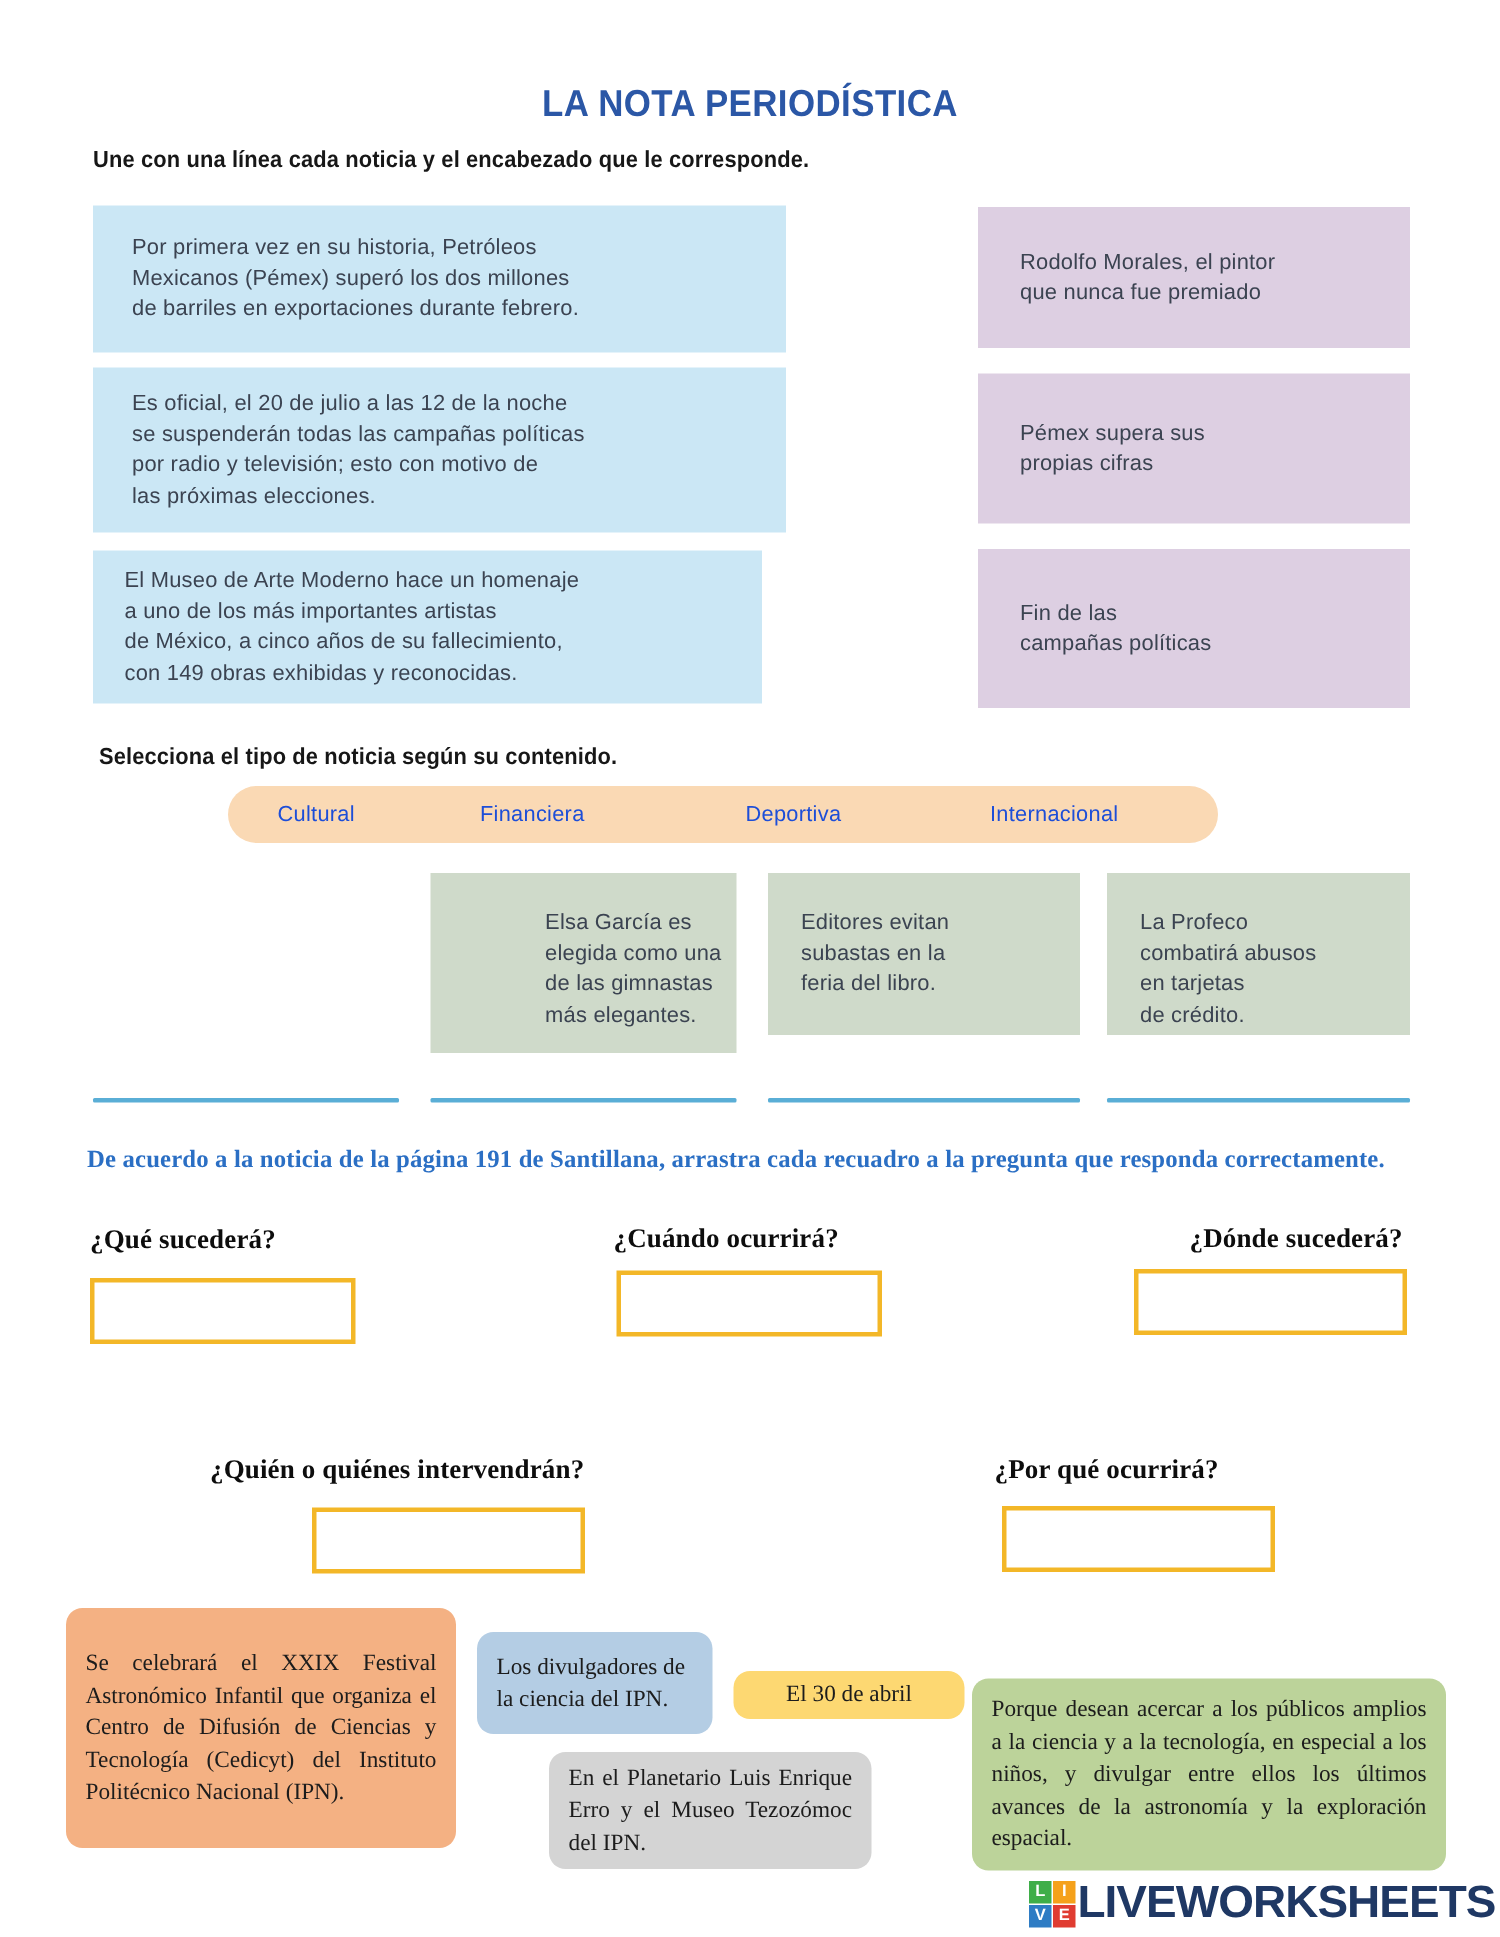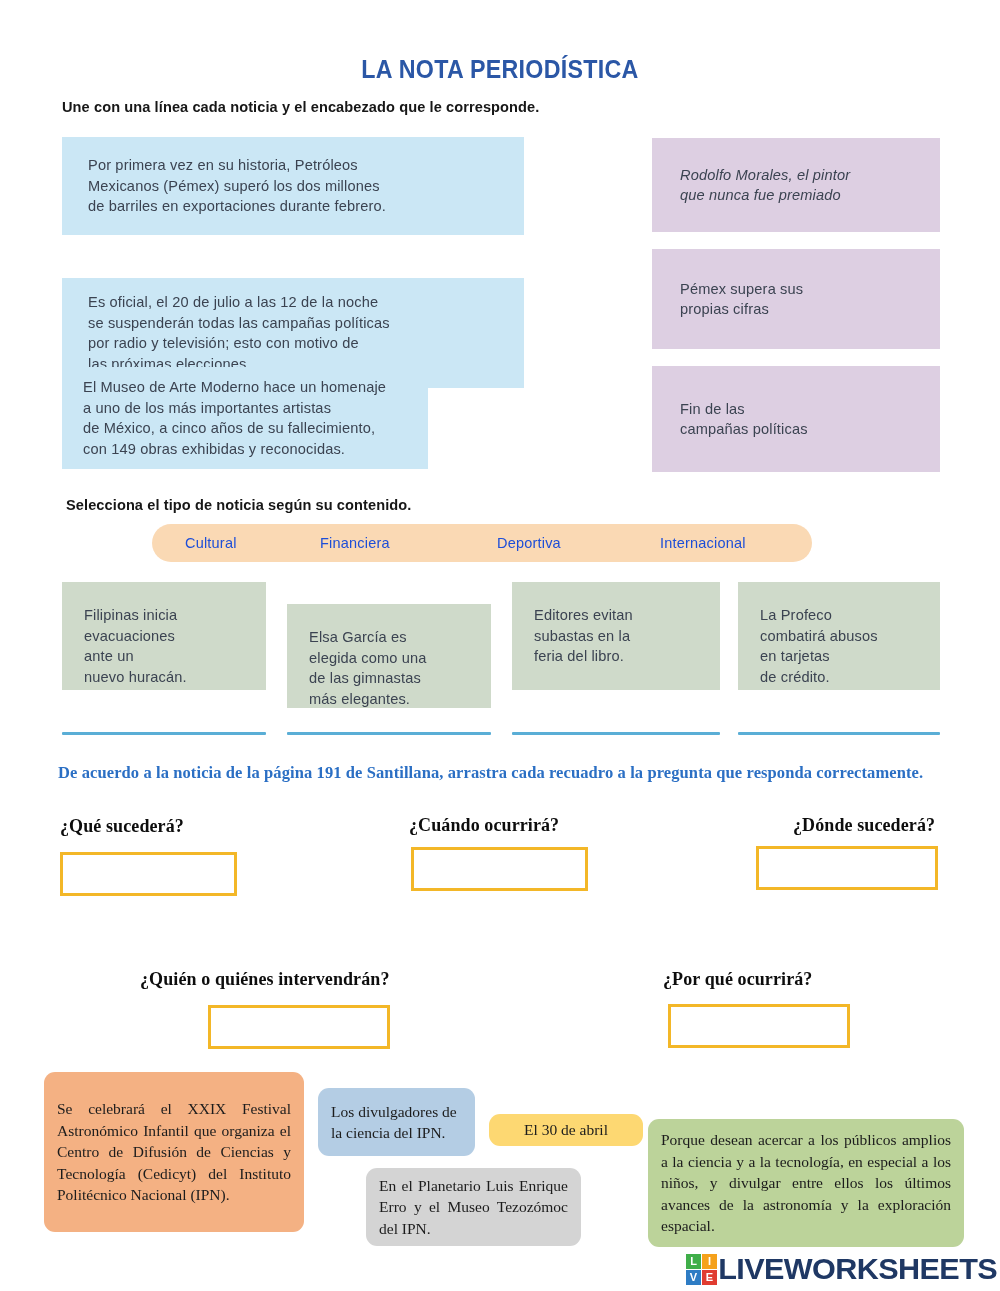--- a/index.html
+++ b/index.html
@@ -55,24 +55,24 @@
     line-height:20.5px;
     color:#3b4351;
     letter-spacing:.15px;
   }
   .box .txt{display:block;white-space:pre-line;}
   .blue-box{background:#cbe7f5; padding-left:26px; padding-right:14px;}
   .pink-box{background:#ddcfe2; padding-left:28px; padding-right:14px;}
   .green-box{background:#cfdaca; padding-left:22px; padding-right:10px; align-items:flex-start; padding-top:23px;}
 
   #news1{left:62px; top:137px; width:462px; height:98px;}
-  #news2{left:62px; top:245px; width:462px; height:110px;margin-top:33px;}
-  #news3{left:62px; top:367px; width:366px; height:102px;padding-left:21px;}
-
-  #head1{left:652px; top:138px; width:288px; height:94px;font-style:italic;}
+  #news2{left:62px; top:245px; width:462px; height:110px;}
+  #news3{left:62px; top:367px; width:446px; height:102px;padding-left:21px;}
+
+  #head1{left:652px; top:138px; width:288px; height:94px;}
   #head2{left:652px; top:249px; width:288px; height:100px;}
   #head3{left:652px; top:366px; width:288px; height:106px;}
 
   
   .pill{
     position:absolute;
     left:152px; top:524px;
     width:660px; height:38px;
     background:#fad9b4;
     border-radius:19px;
@@ -86,21 +86,21 @@
     letter-spacing:.2px;
     position:absolute;
   }
   .cat-0{left:33px;}
   .cat-1{left:168px;}
   .cat-2{left:345px;}
   .cat-3{left:508px;}
 
   
   #g0{left:62px;  top:582px; width:204px; height:108px;}
-  #g1{left:287px; top:604px; width:204px; height:104px;}
+  #g1{left:287px; top:582px; width:204px; height:120px;justify-content:flex-end;}
   #g2{left:512px; top:582px; width:208px; height:108px;}
   #g3{left:738px; top:582px; width:202px; height:108px;}
 
   
   .ans-line{
     position:absolute;
     height:3px;
     background:#5aaed6;
     border-radius:1px;
   }
@@ -250,26 +250,20 @@
 
   <div class="instr-bold" id="instr2">Selecciona el tipo de noticia según su contenido.</div>
 
   <div class="pill">
     <span class="cat cat-0">Cultural</span>
     <span class="cat cat-1">Financiera</span>
     <span class="cat cat-2">Deportiva</span>
     <span class="cat cat-3">Internacional</span>
   </div>
 
-  <div class="box green-box" id="g0">
-    <span class="txt">Filipinas inicia
-evacuaciones
-ante un
-nuevo huracán.</span>
-  </div>
   <div class="box green-box" id="g1">
     <span class="txt">Elsa García es
 elegida como una
 de las gimnastas
 más elegantes.</span>
   </div>
   <div class="box green-box" id="g2">
     <span class="txt">Editores evitan
 subastas en la
 feria del libro.</span>

